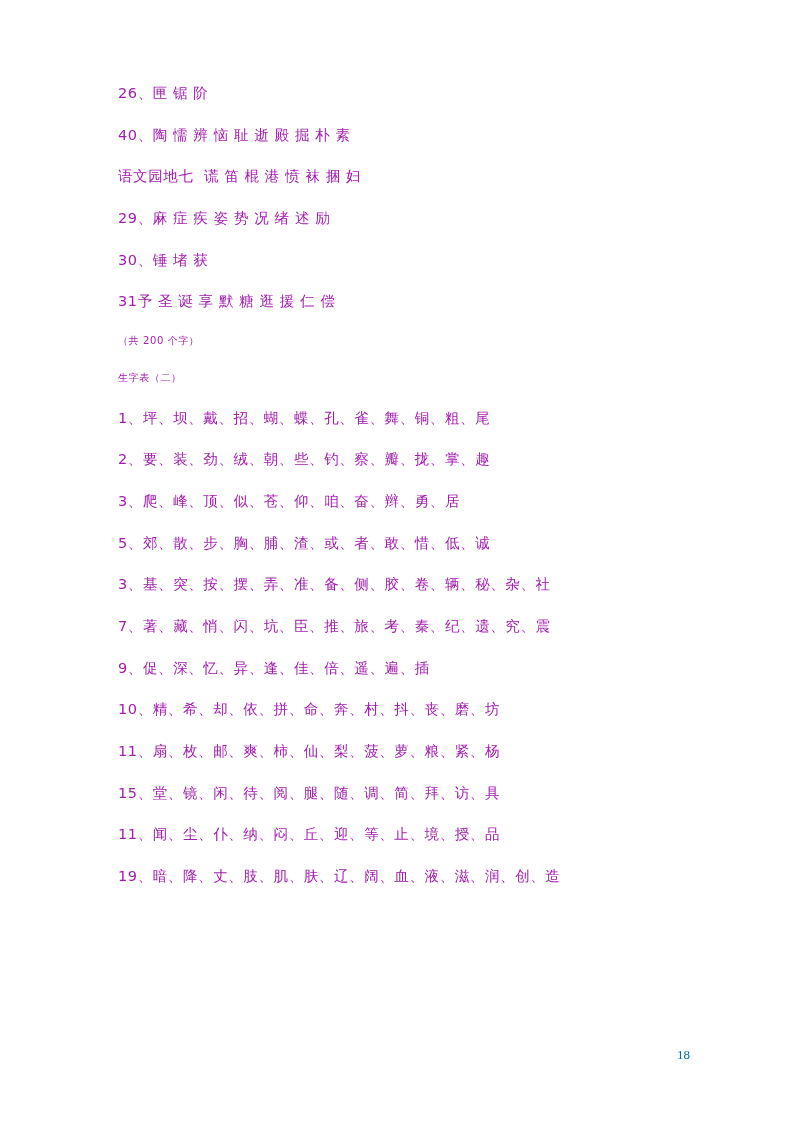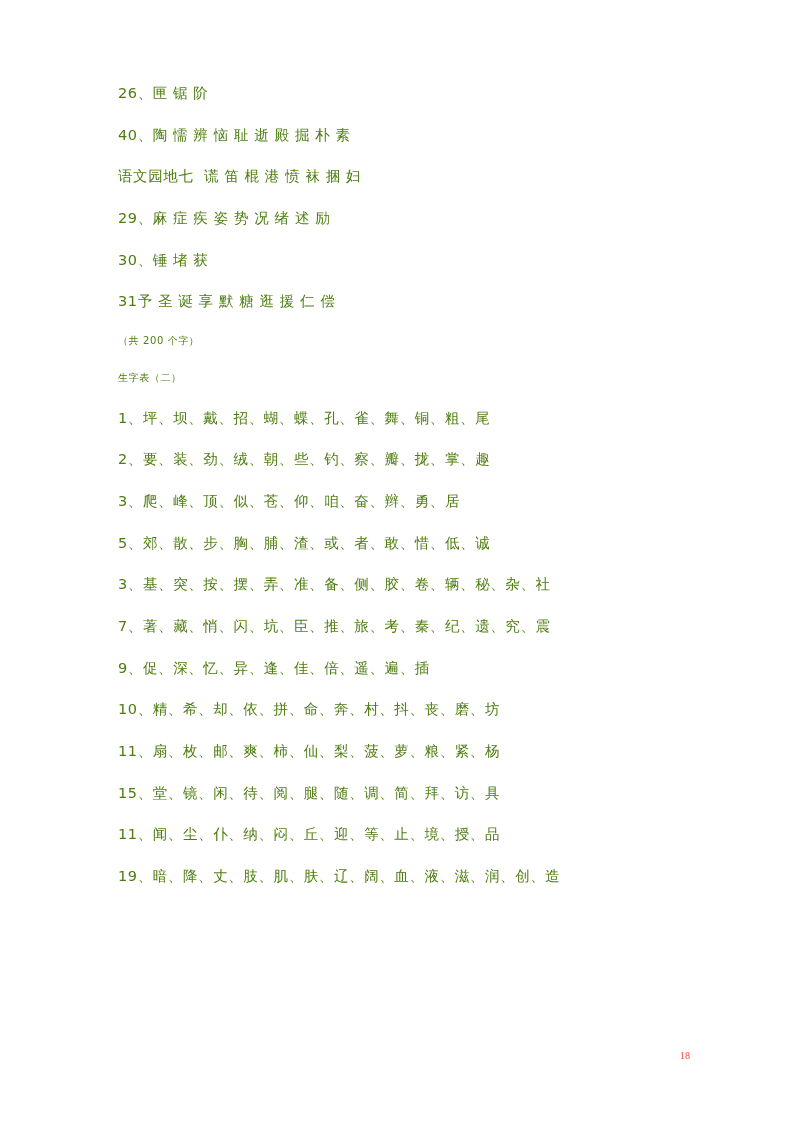--- a/index.html
+++ b/index.html
@@ -23,32 +23,32 @@
   }
   .doc-body {
     display: block;
   }
   .line {
     font-size: 14.5px;
     line-height: 1;
     margin: 0 0 27.2px 0;
     letter-spacing: 0.6px;
     white-space: pre;
-    color: #4d7c0f;
+    color: #a21caf;
   }
   .line-small {
     font-size: 10px;
   }
   .page-number {
     position: absolute;
     right: 104px;
     bottom: 62px;
-    font-size: 10px;
+    font-size: 13px;
     line-height: 1;
-    color: #ef4444;
+    color: #0369a1;
     font-family: "Liberation Serif", serif;
     margin-top: 15px;
   }
 </style>
 </head>
 <body>
 
 <div class="page">
   <div class="doc-body">
     <p class="line">26、匣 锯 阶</p>

